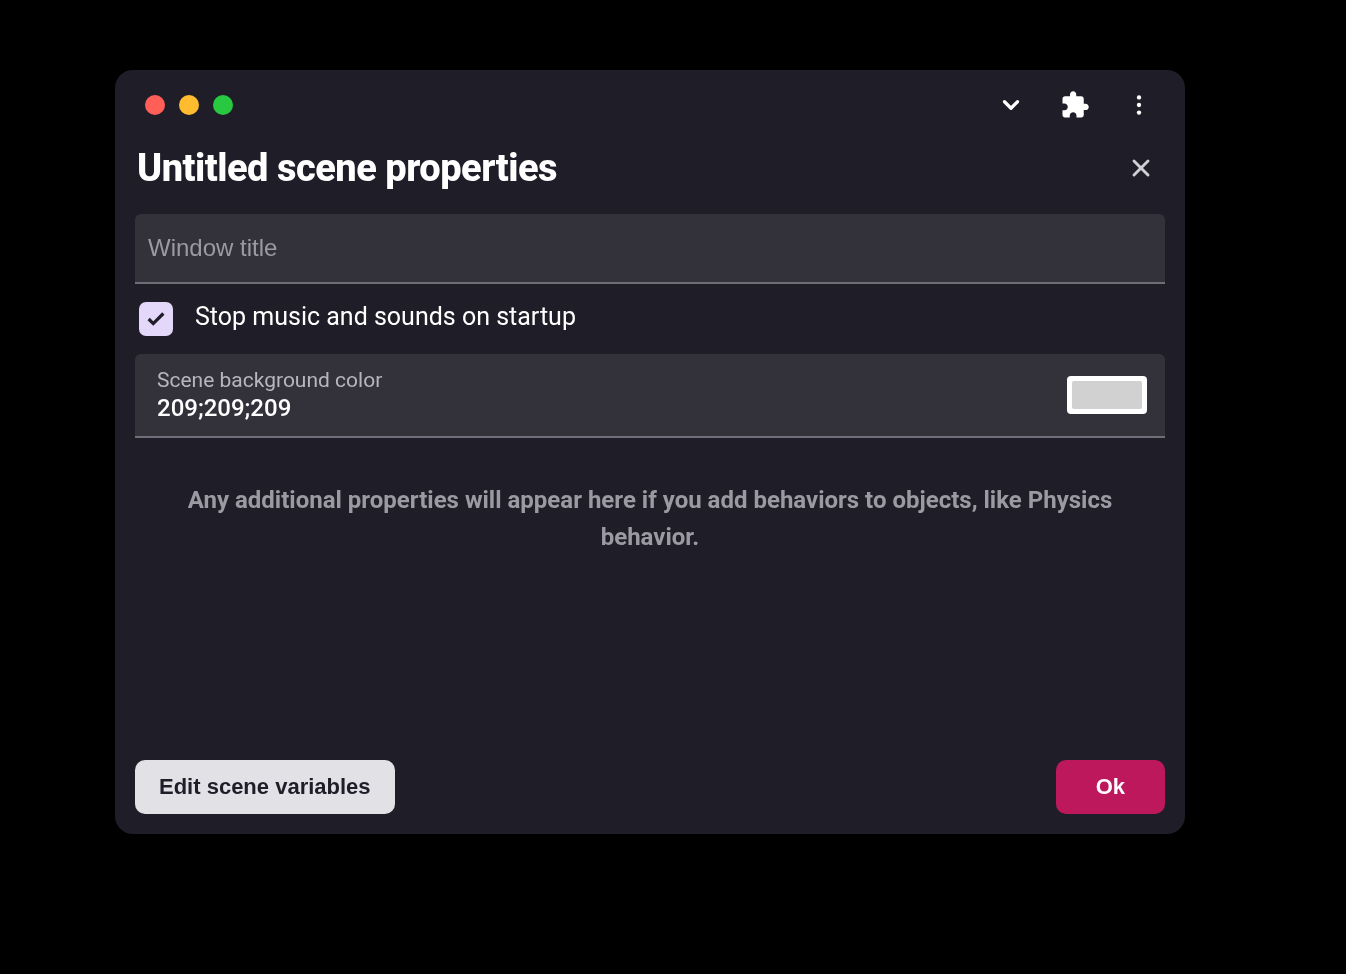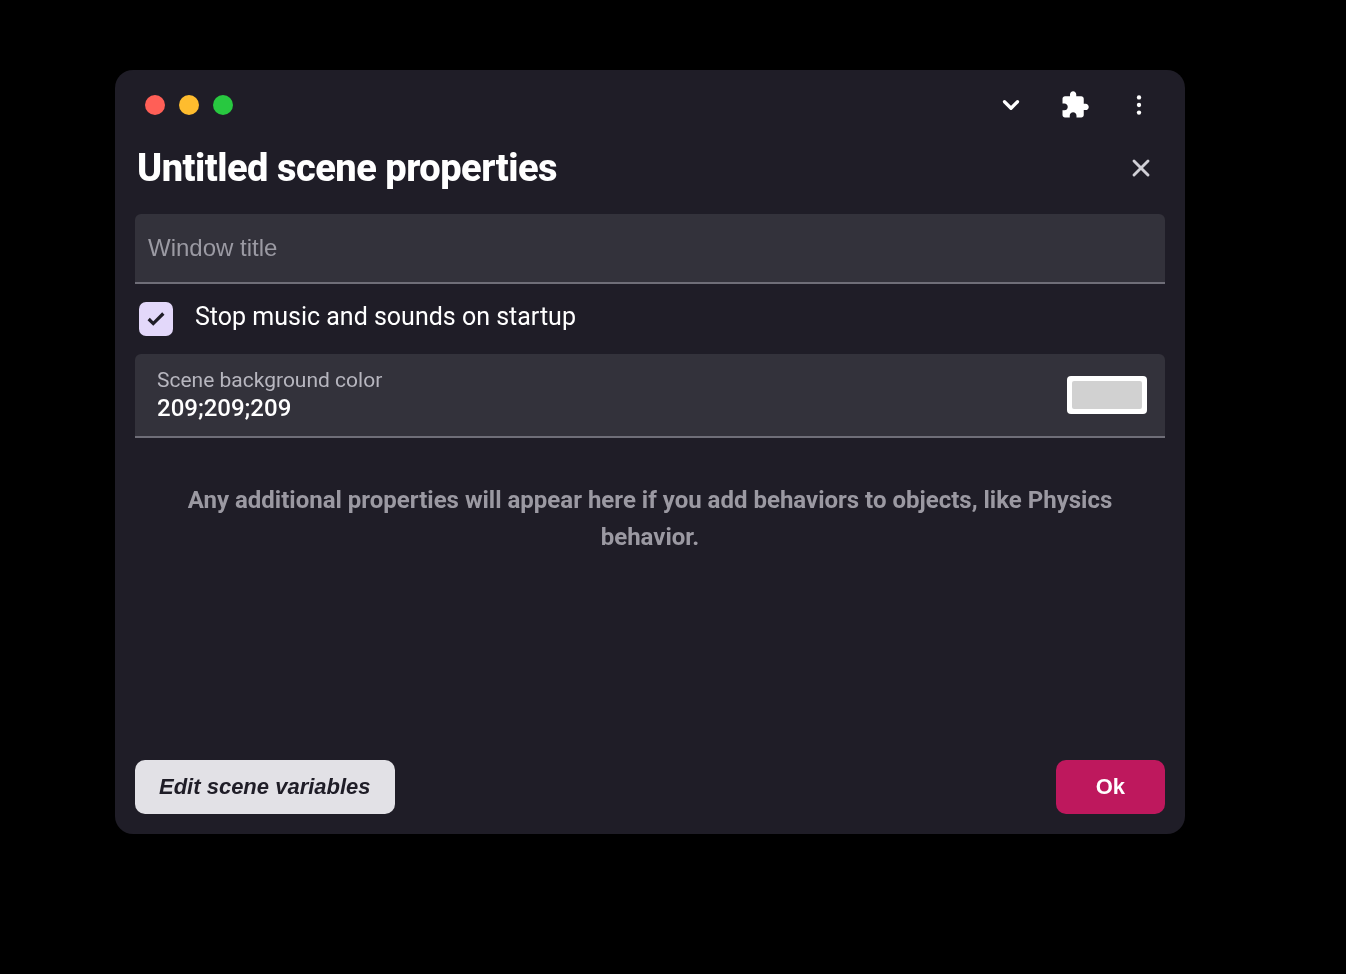--- a/index.html
+++ b/index.html
@@ -152,21 +152,21 @@
     padding-top: 20px;
   }
   .btn {
     border: none;
     border-radius: 10px;
     font-size: 22px;
     font-weight: 700;
     padding: 14px 24px;
     cursor: pointer;
   }
-  .btn-secondary { background: #e2e1e6; color: #1f1d27; font-style: italic; }
+  .btn-secondary { background: #e2e1e6; color: #1f1d27; }
   .btn-primary { background: #be185d; color: #fff; padding: 14px 40px; }
 </style>
 </head>
 <body>
 
 <div class="window">
 
   <div class="titlebar">
     <div class="traffic-lights">
       <div class="tl tl-red"></div>

